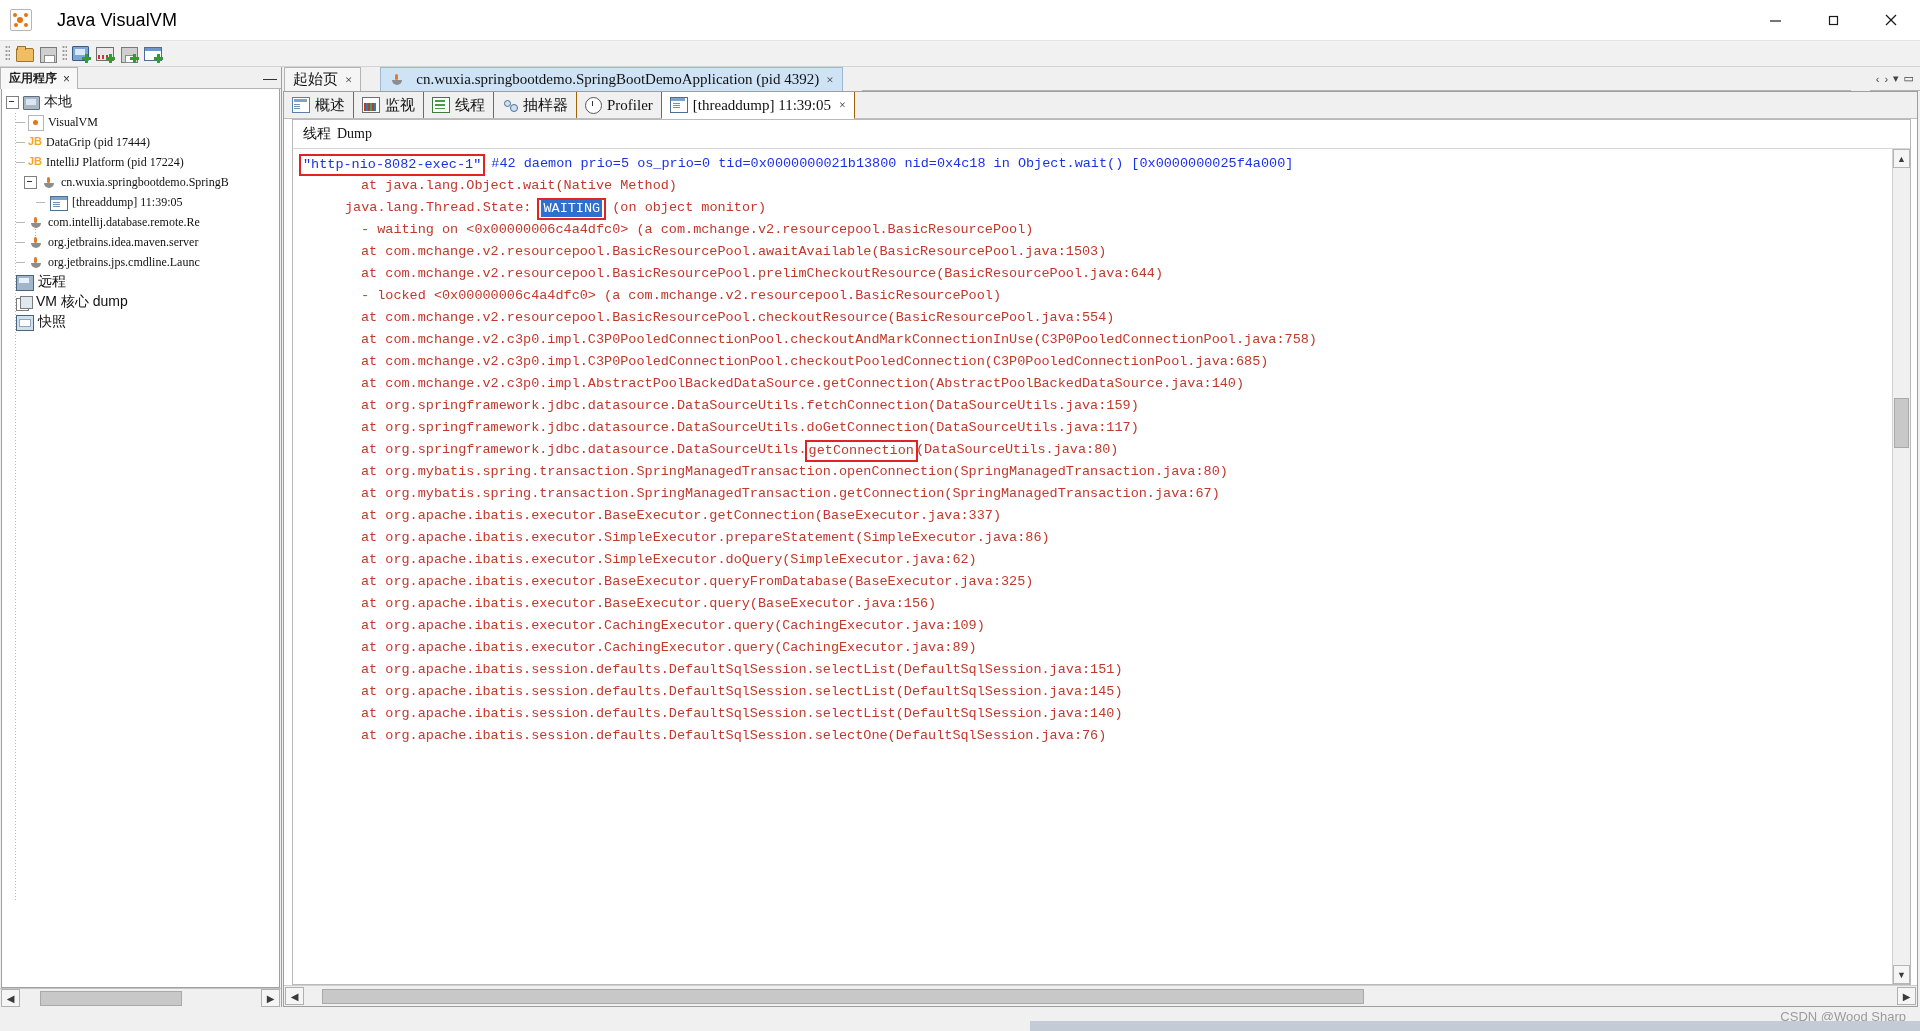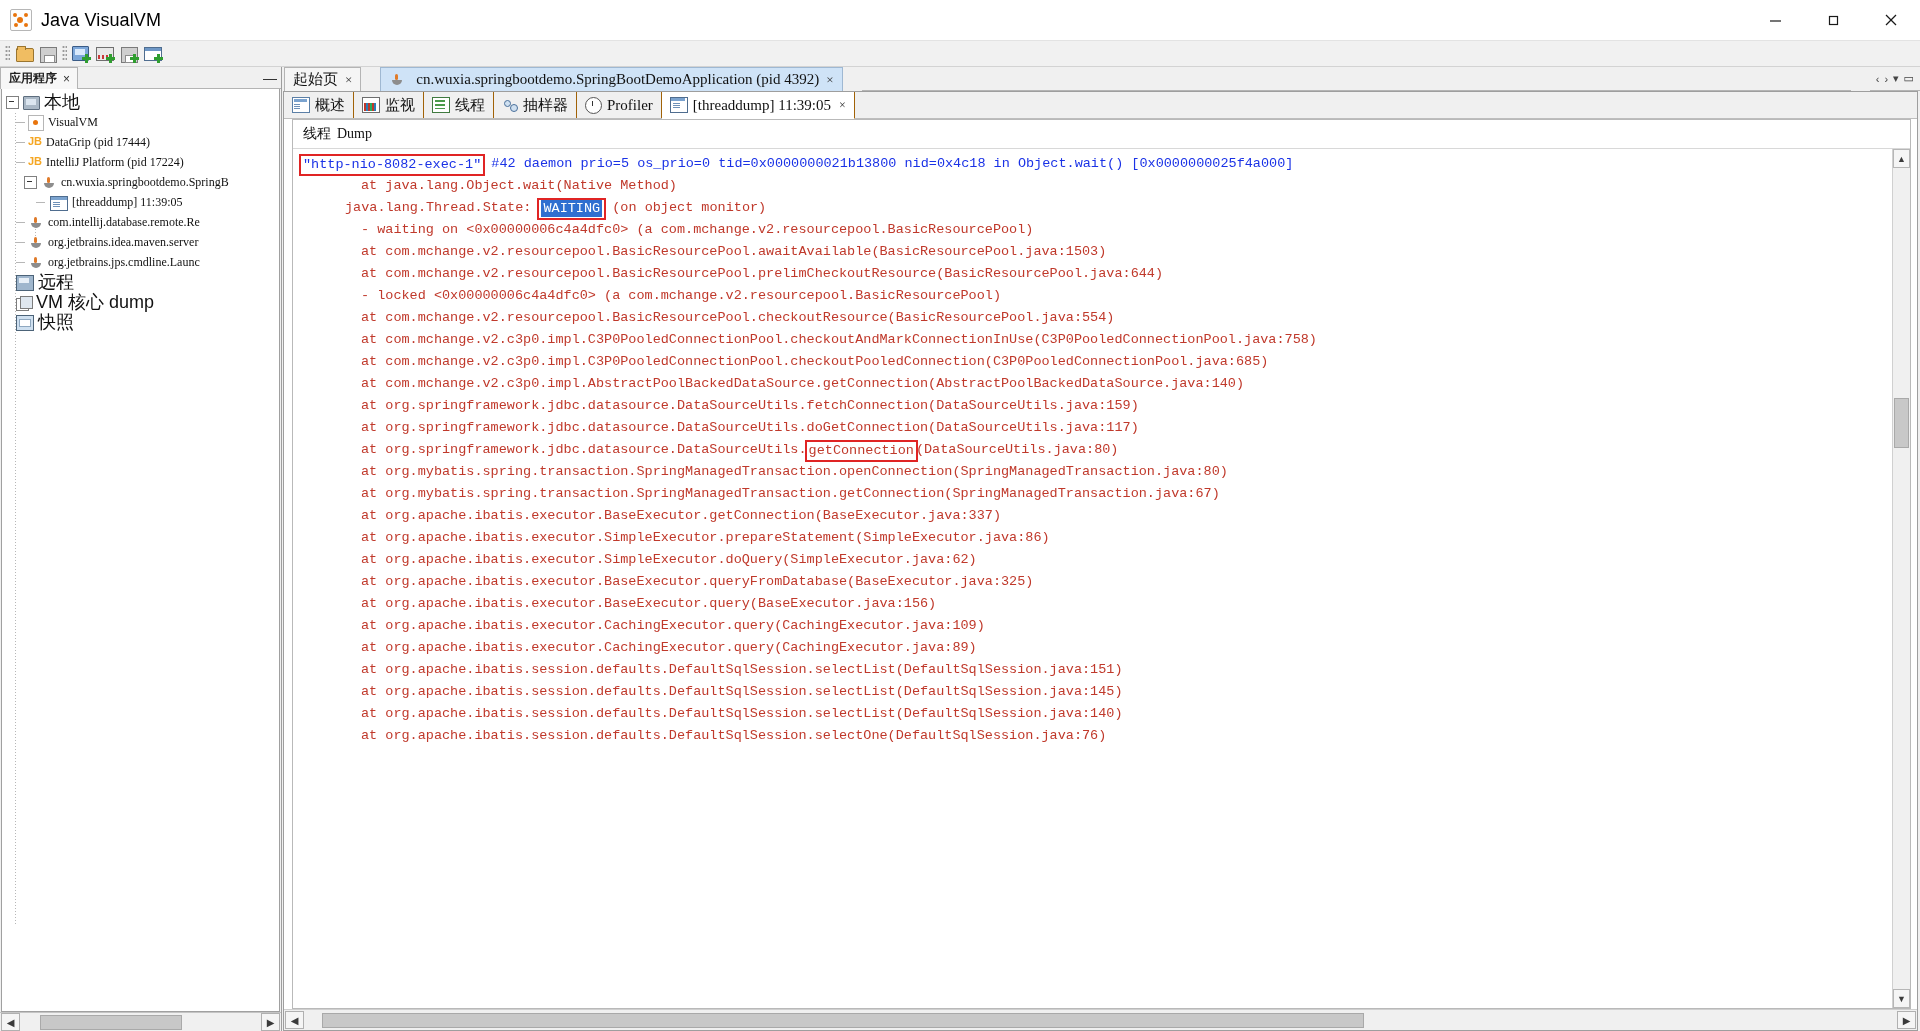--- a/index.html
+++ b/index.html
@@ -15,20 +15,21 @@
     background: #ffffff;
     display: flex; flex-direction: column;
   }
 
   
   .titlebar {
     height: 40px; min-height: 40px;
     display: flex; align-items: center;
     background: #ffffff;
     padding-left: 10px;
+    gap: 16px;
   }
   .app-icon {
     width: 20px; height: 20px;
     border: 1px solid #b6b6b6; background: #fdfdfd;
     margin-right: 9px;
     position: relative; flex: none;
     border-radius: 2px;
   }
   .app-icon .dot { position: absolute; background: #e8740c; border-radius: 50%; }
   .app-icon .d1 { width: 6px; height: 6px; left: 6px; top: 7px; }
@@ -165,21 +166,21 @@
   .i-dump:after{content:"";position:absolute;left:2px;top:5px;width:7px;height:5px;
      background-image:repeating-linear-gradient(180deg,#6f91b8 0 1px,transparent 1px 2px);}
   .i-remote { width: 16px; height: 14px; background:#9fb6cd; border:1px solid #4c6378; margin-top:1px;}
   .i-remote:after{content:"";position:absolute;left:2px;top:2px;width:10px;height:5px;background:#e7eff7;}
   .i-vmcore { width: 16px; height: 14px; margin-top: 1px; }
   .i-vmcore:before{content:"";position:absolute;left:0;top:2px;width:11px;height:11px;background:#fff;border:1px solid #7c7c7c;}
   .i-vmcore:after{content:"";position:absolute;left:4px;top:0px;width:11px;height:11px;background:#dfe7ef;border:1px solid #7c7c7c;}
   .i-snap { width: 16px; height: 14px; background:#cfe0f0; border:1px solid #4c6378; margin-top:1px;}
   .i-snap:after{content:"";position:absolute;left:2px;top:3px;width:10px;height:6px;background:#fff;border:1px solid #8fa8c0;}
   .tlabel { font-family: "Liberation Serif", serif; font-size: 12px; color: #111; }
-  .tlabel.cjk { font-family: "Liberation Sans", sans-serif; font-size: 18px; }
+  .tlabel.cjk { font-family: "Liberation Sans", sans-serif; font-size: 14px; }
 
   .hscroll-left {
     height: 18px; min-height: 18px;
     display: flex; align-items: center;
     background: #f0f0f0;
     border-top: 1px solid #c4c4c4;
     padding: 0 1px;
   }
   .sb-arrow {
     width: 17px; height: 16px; border: 1px solid #b0b0b0; background: #f5f5f5;
@@ -627,13 +628,17 @@
           <div class="sb-arrow">◀</div>
           <div class="sb-track">
             <div class="sb-thumb" style="left:18px;width:1040px;"></div>
           </div>
           <div class="sb-arrow">▶</div>
         </div>
       </div>
     </div>
   </div>
 
+  <div class="statusbar">
+    <div class="watermark">CSDN @Wood Sharp</div>
+    <div class="taskbar-peek"></div>
+  </div>
 </div>
 
 </body></html>

